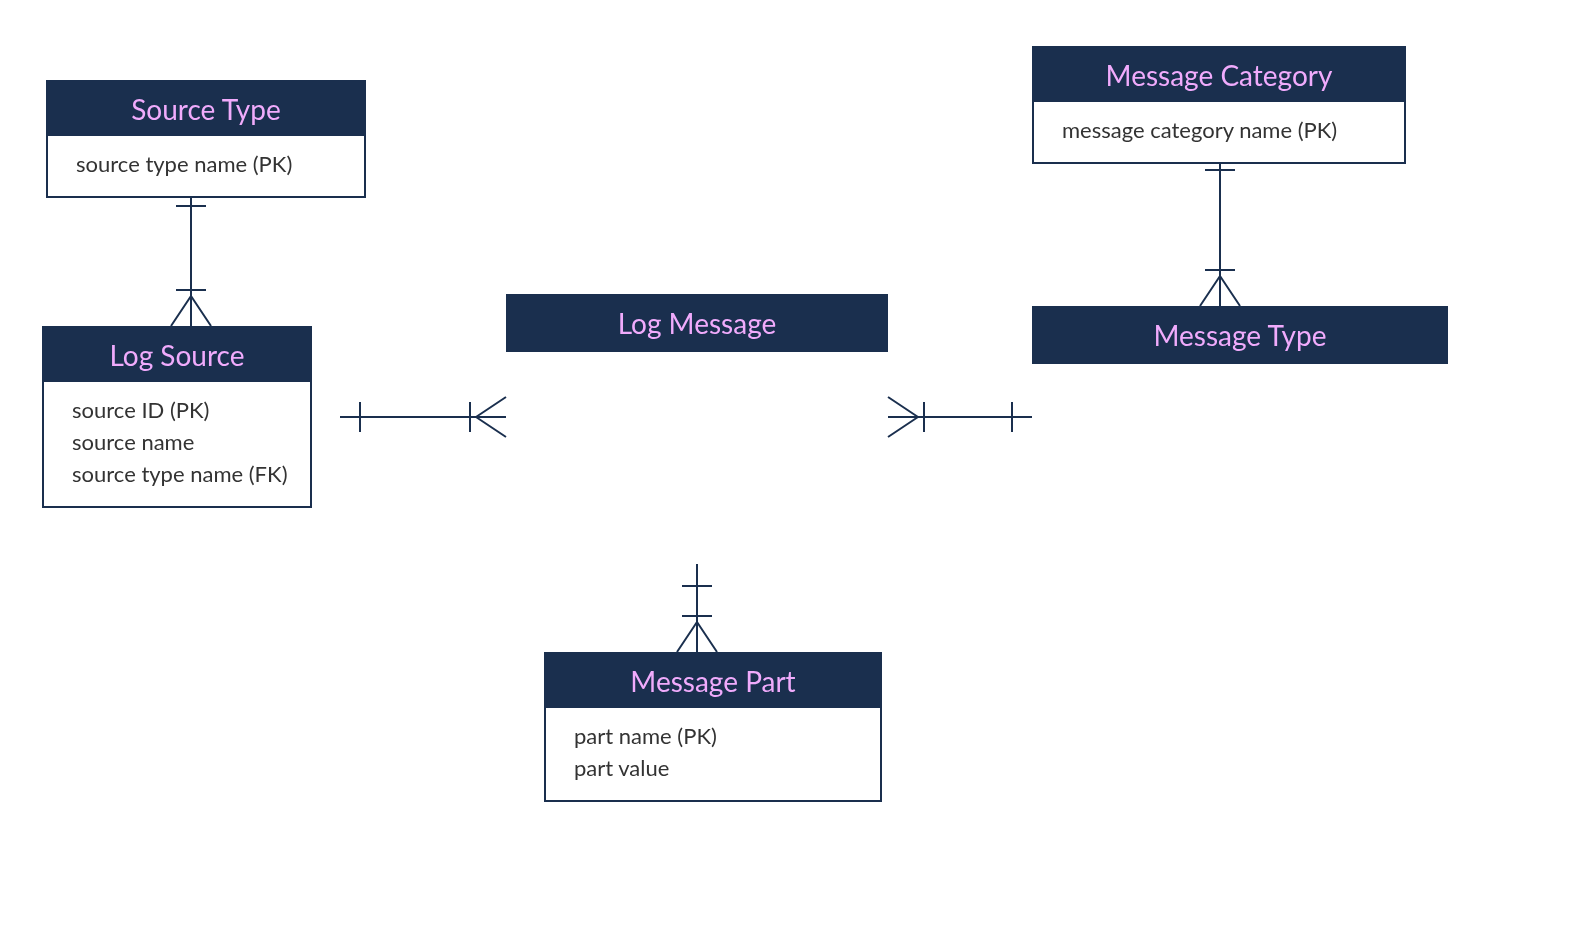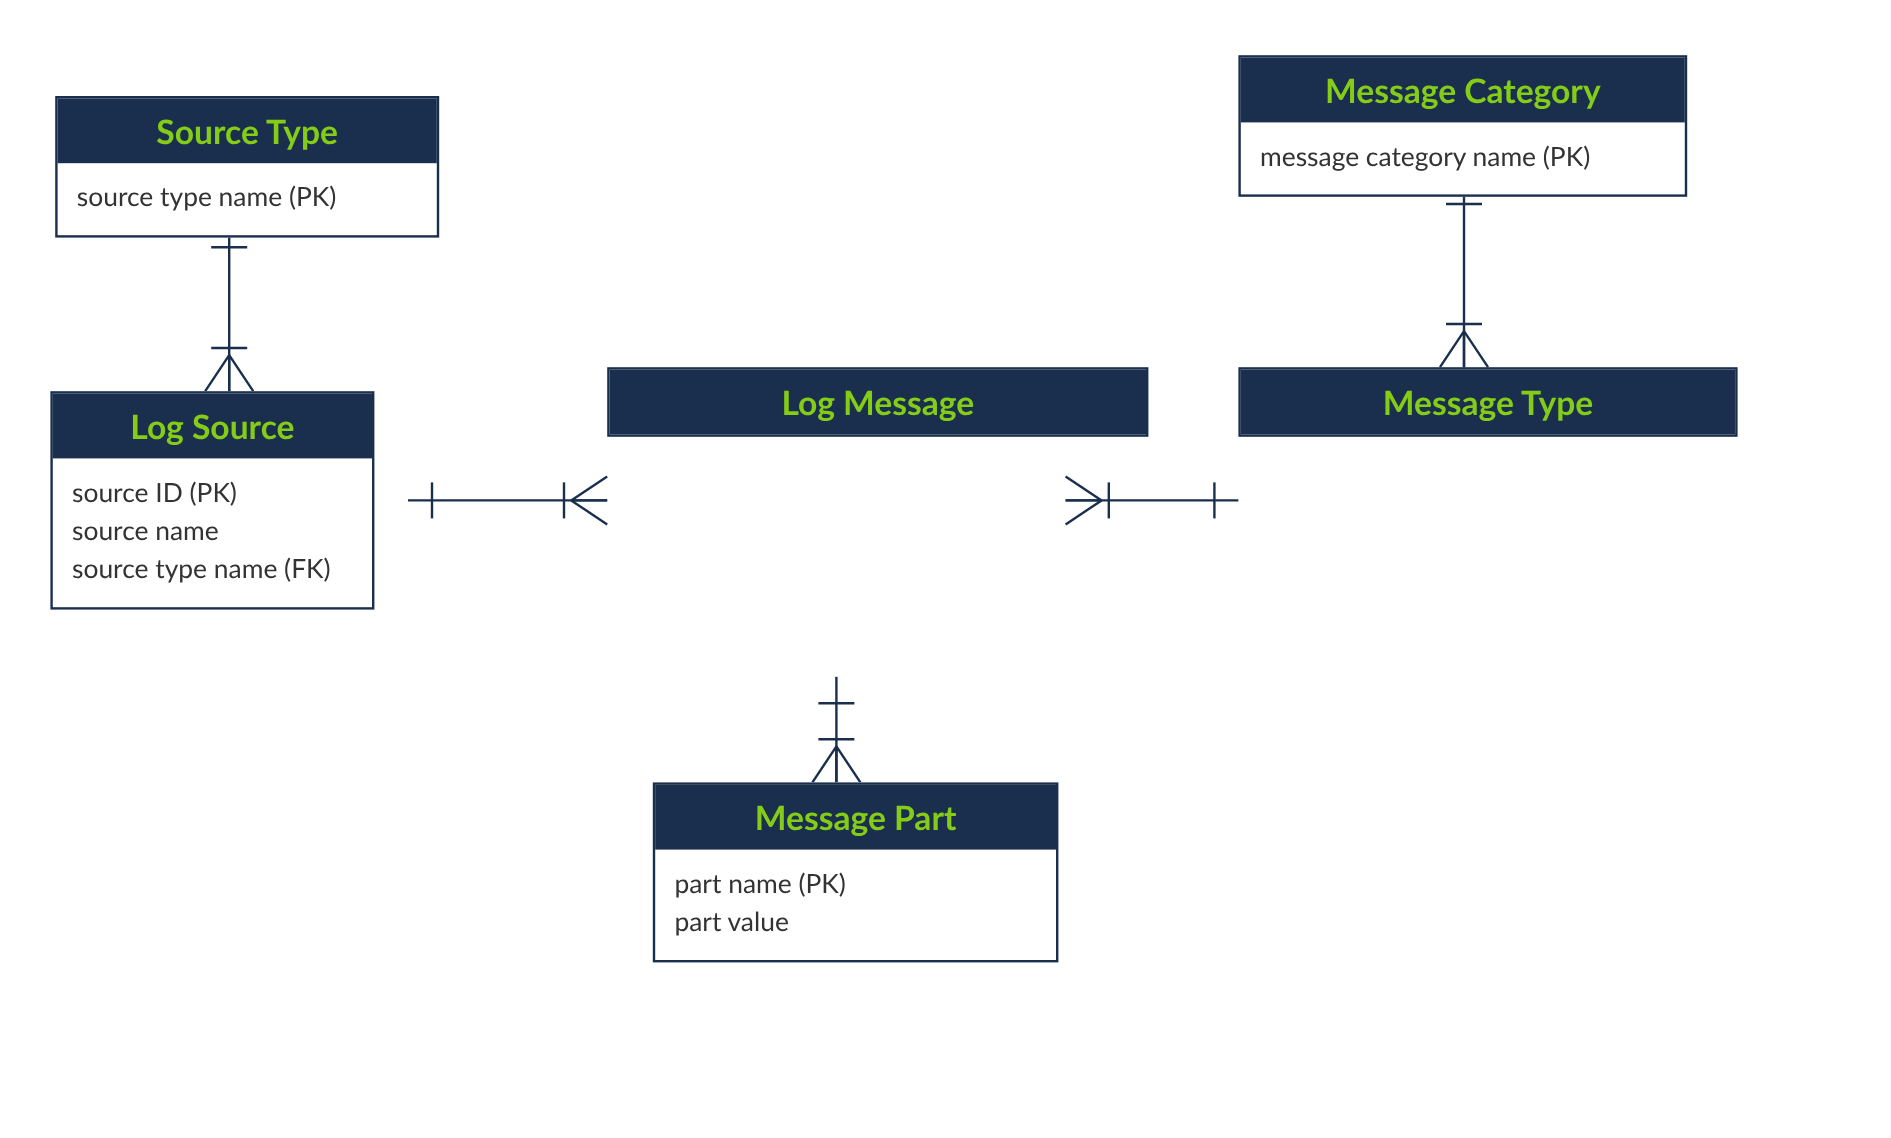--- a/index.html
+++ b/index.html
@@ -10,28 +10,29 @@
     height: 948px;
     position: relative;
   }
   .entity {
     position: absolute;
     border: 2px solid #1a2f4e;
     background: #ffffff;
   }
   .entity-header {
     background: #1a2f4e;
-    color: #84cc16;
+    color: #f0abfc;
     padding: 10px 16px;
     font-size: 28px;
-    font-weight: 700;
+    font-weight: 400;
     text-align: center;
   }
   .entity-body {
     padding: 12px 16px 16px 16px;
+    margin-left: 12px;
   }
   .attr {
     font-size: 22px;
     color: #333333;
     line-height: 1.45;
     white-space: nowrap;
   }
   svg.connector {
     position: absolute;
     top: 0;
@@ -101,21 +102,21 @@
 
 <div class="entity" style="left:42px; top:326px; width:270px;">
   <div class="entity-header">Log Source</div>
   <div class="entity-body">
     <div class="attr">source ID (PK)</div>
     <div class="attr">source name</div>
     <div class="attr">source type name (FK)</div>
   </div>
 </div>
 
-<div class="entity" style="left:506px; top:306px; width:451px;">
+<div class="entity" style="left:506px; top:294px; width:382px;">
   <div class="entity-header">Log Message</div>
 </div>
 
 <div class="entity" style="left:544px; top:652px; width:338px;">
   <div class="entity-header">Message Part</div>
   <div class="entity-body">
     <div class="attr">part name (PK)</div>
     <div class="attr">part value</div>
   </div>
 </div>

